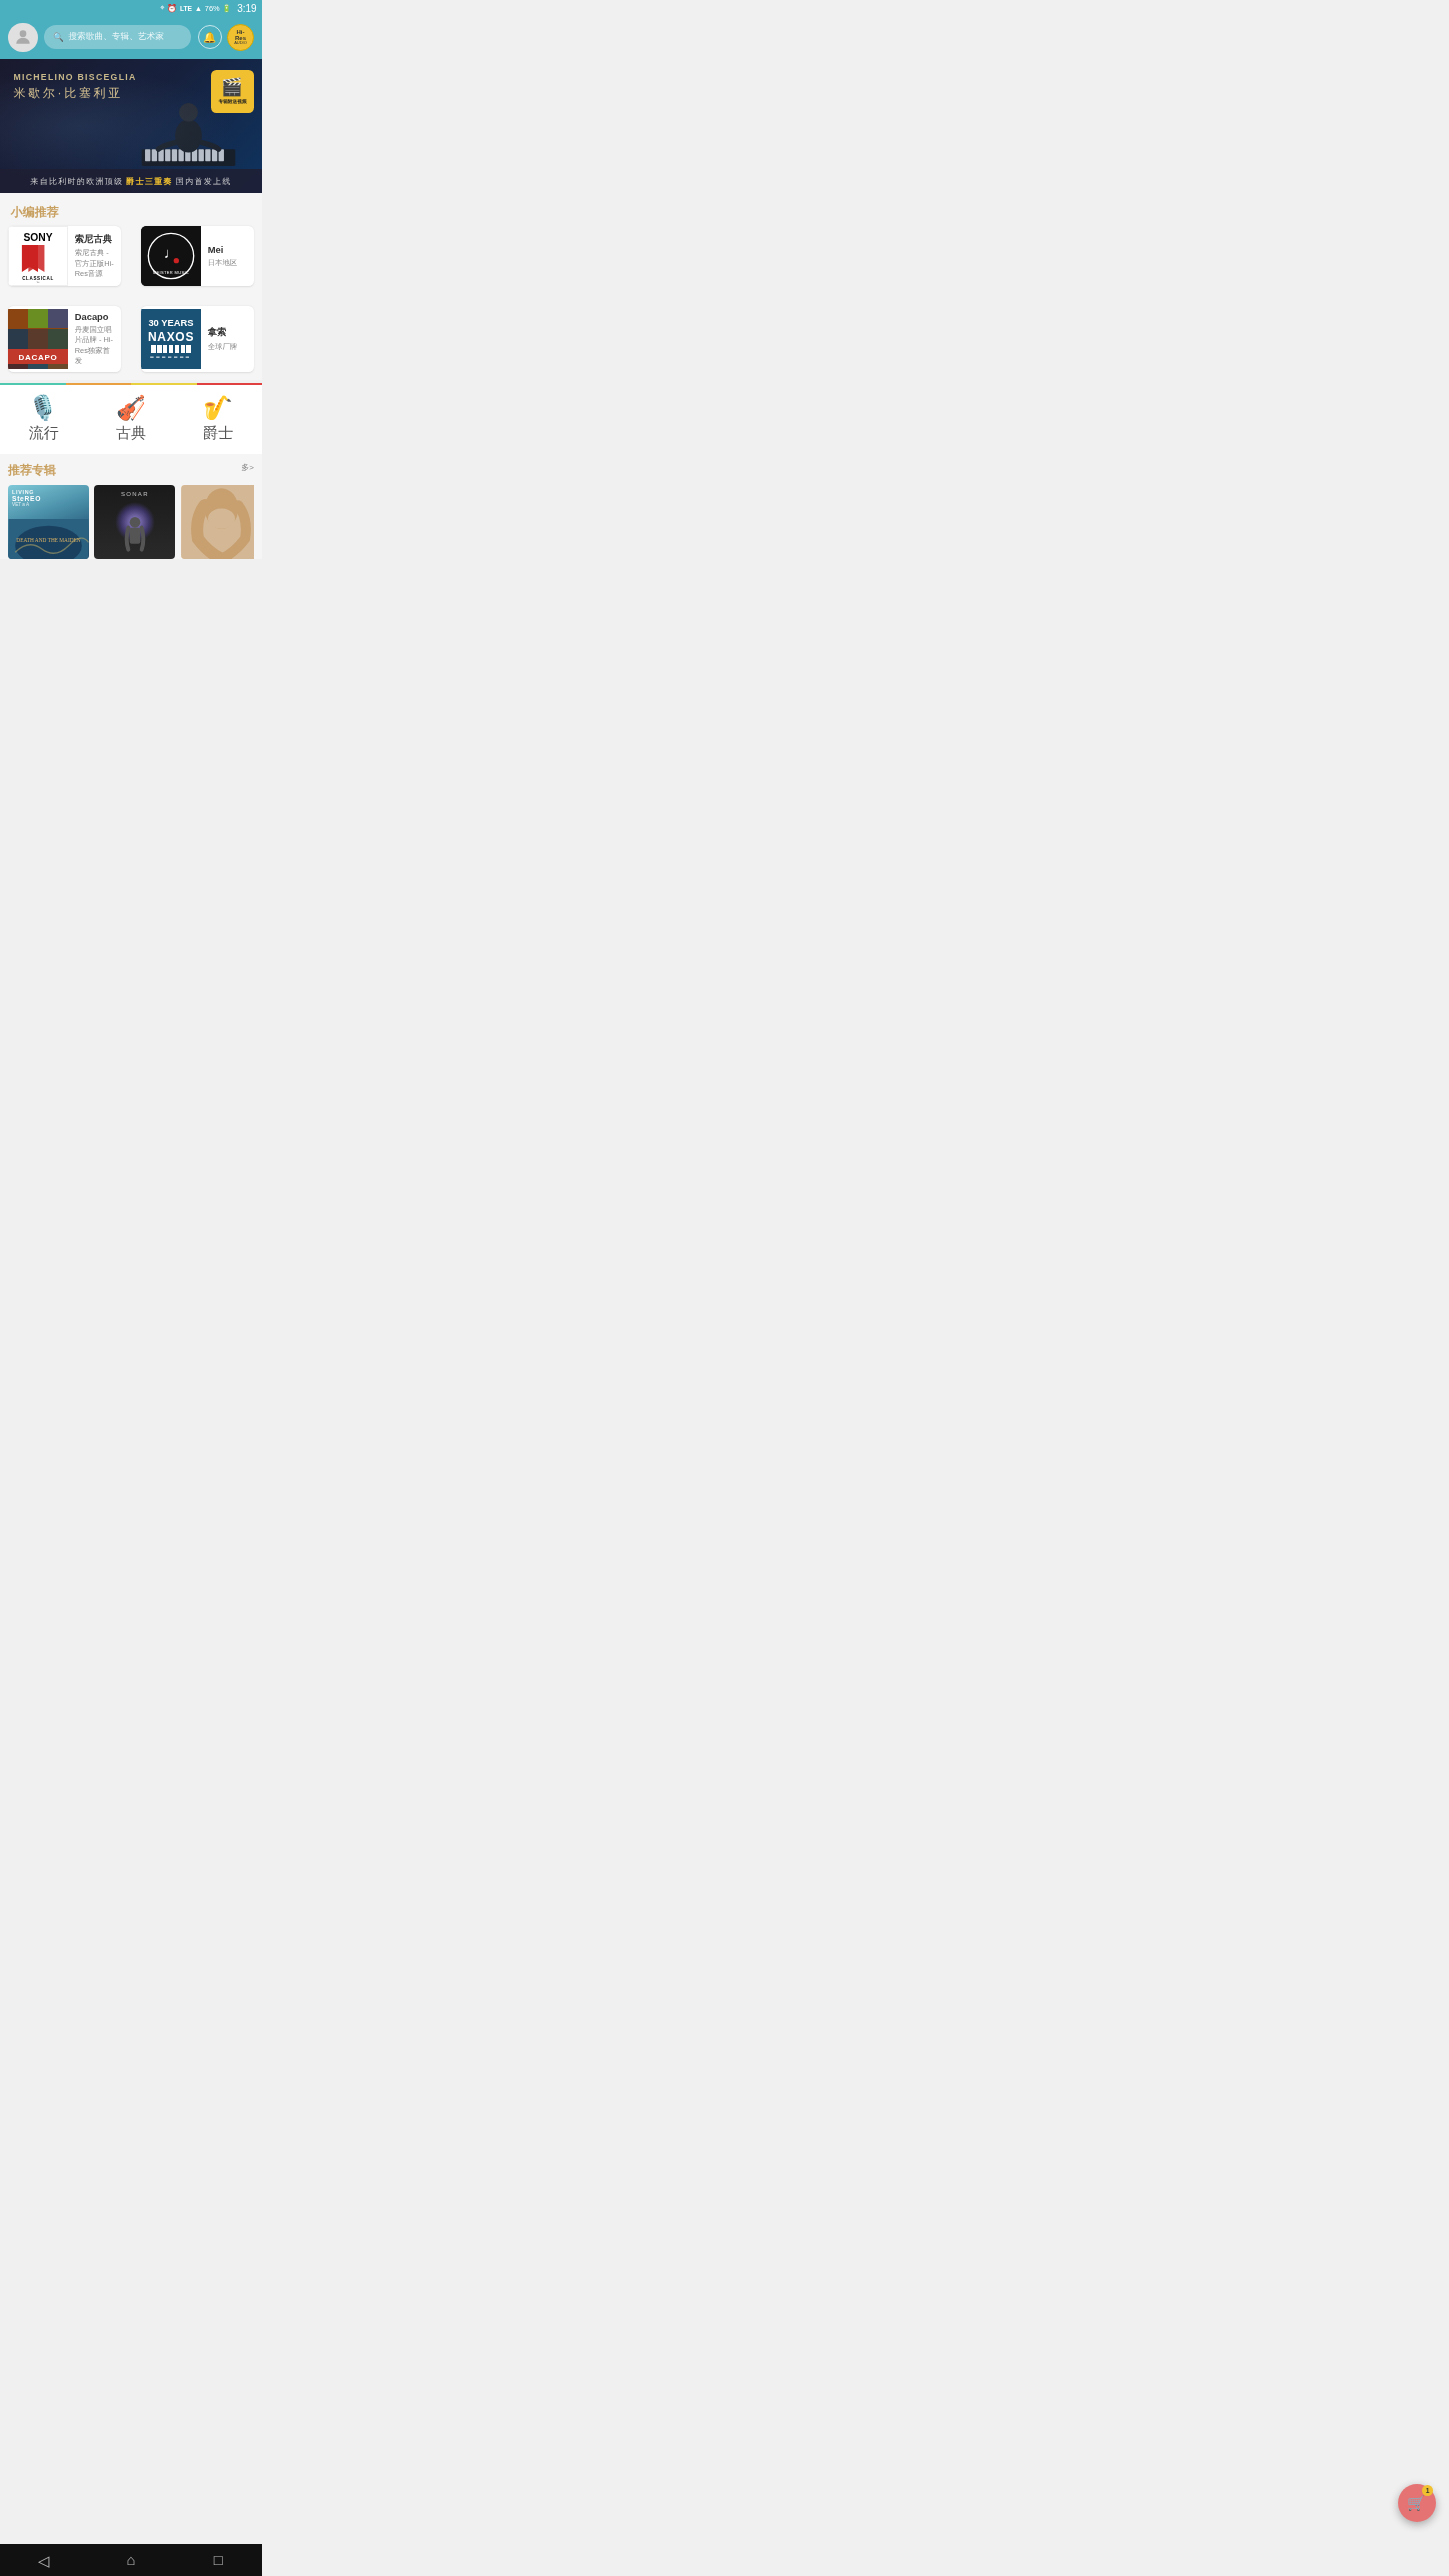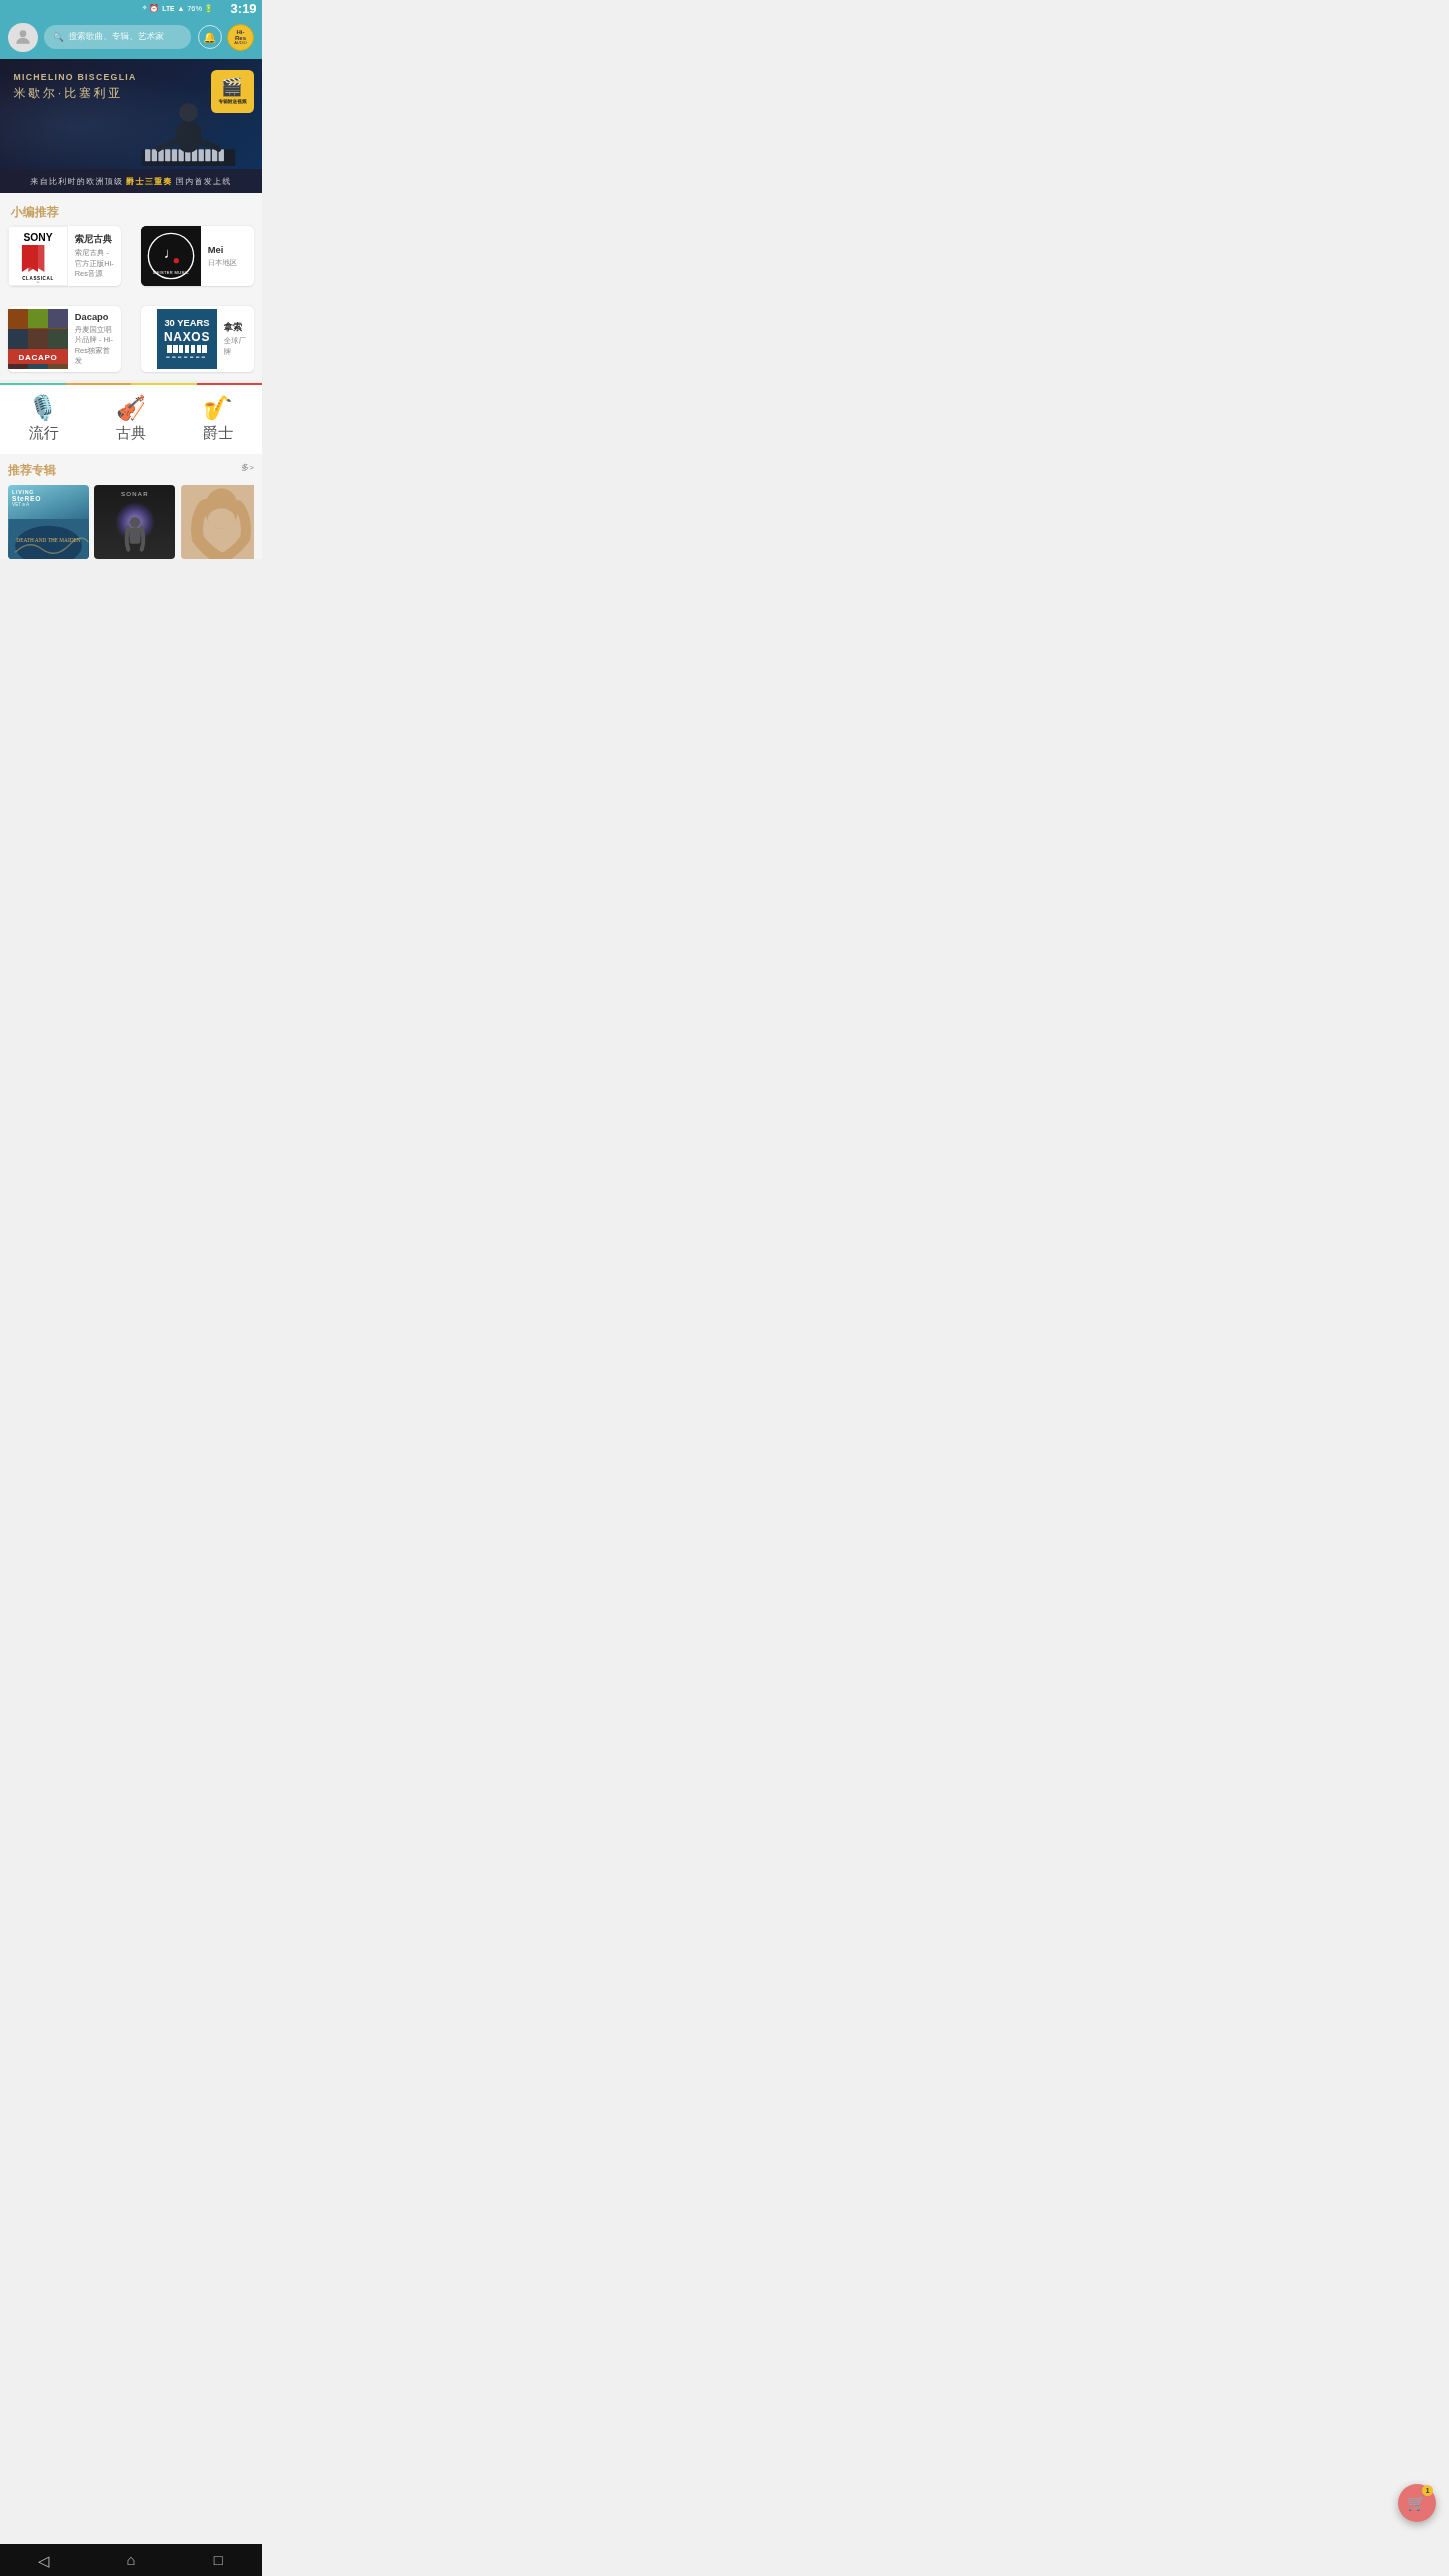--- a/index.html
+++ b/index.html
@@ -287,21 +287,20 @@
     .naxos-thumb {
       width: 60px;
       height: 60px;
       background: #1a5276;
       display: flex;
       flex-direction: column;
       align-items: center;
       justify-content: center;
       flex-shrink: 0;
       gap: 1.3px;
-      margin-left: 16px;
     }
     .naxos-years {
       font-size: 9.4px;
       font-weight: 900;
       color: white;
     }
     .naxos-text {
       font-size: 12px;
       font-weight: 900;
       color: white;
@@ -519,21 +518,21 @@
 
     <span style="color:white;font-size:8px;">⏰</span>
 
     <span style="color:white;font-size:6.7px;font-weight:700;">LTE</span>
 
     <span style="color:white;font-size:7.4px;">▲</span>
 
     <span style="color:white;font-size:7.4px;">76%</span>
     <span style="color:white;font-size:7.4px;">🔋</span>
 
-    <span style="color:white;font-size:13px;font-weight:700;margin-left:14px;">3:19</span>
+    <span style="color:white;font-size:10px;font-weight:400;margin-left:3px;">3:19</span>
   </div>
 </div>
 
 <div class="header">
   <div class="avatar">
     <svg viewBox="0 0 24 24" xmlns="http://www.w3.org/2000/svg">
       <circle cx="12" cy="8" r="4" fill="#aaa"></circle>
       <path d="M4 20c0-4 3.6-7 8-7s8 3 8 7" fill="#aaa"></path>
     </svg>
   </div>

